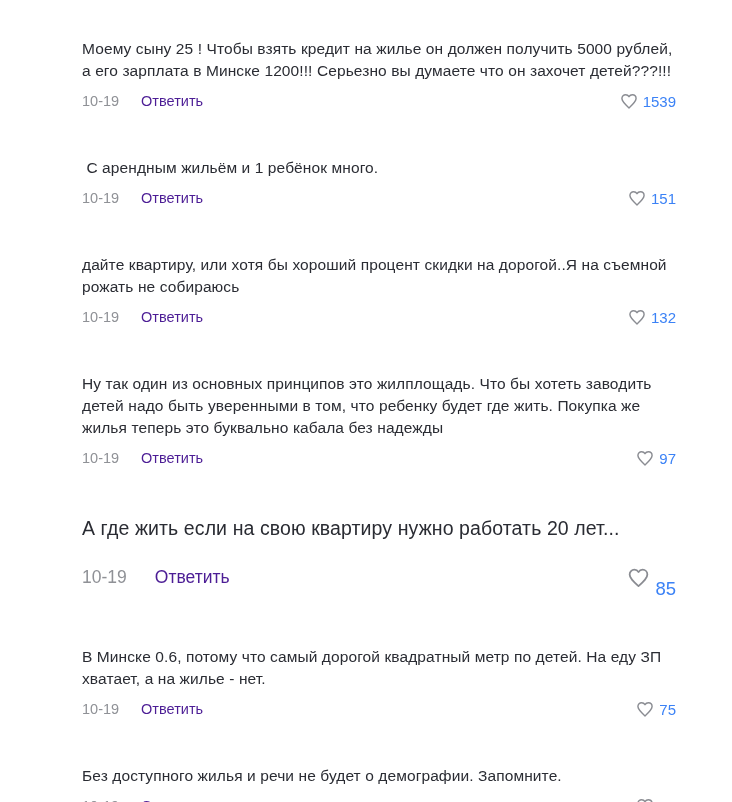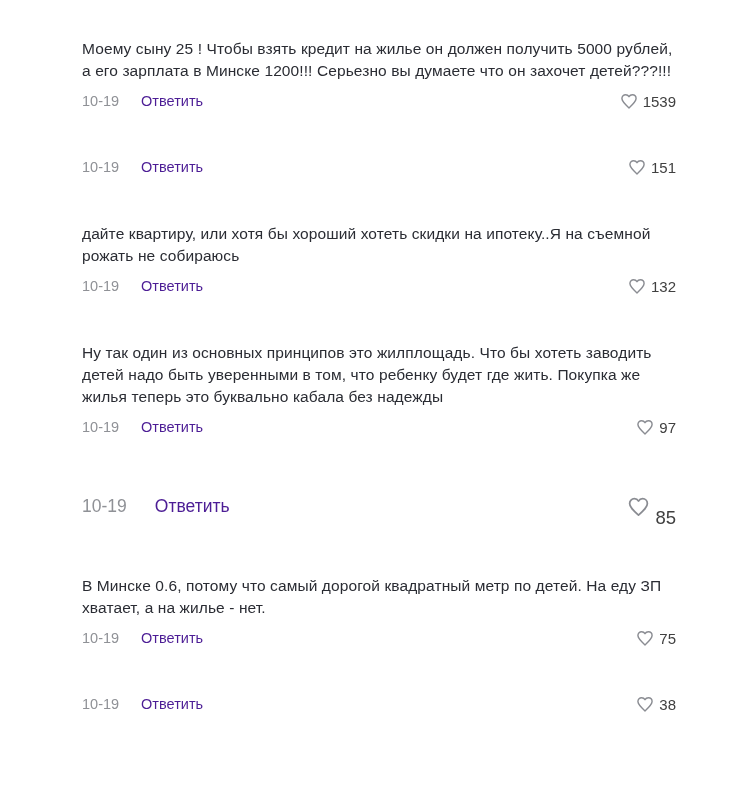--- a/index.html
+++ b/index.html
@@ -54,21 +54,21 @@
     padding: 0;
     border: none;
     background: none;
     cursor: pointer;
     color: #97989d;
   }
   .heart-icon { display: block; color: #8a8c92; }
   .heart-icon svg { display: block; width: 20px; height: 20px; }
   .like-count {
     font-size: 15px;
-    color: #404040;
+    color: #3b82f6;
     font-family: inherit;
   }
   
   .comment--large .comment-text { font-size: 19.5px; line-height: 28px; }
   .comment--large .comment-meta { font-size: 17.5px; margin-top: 12px; }
   .comment--large .reply-button { margin-left: 28px; }
   .comment--large .heart-icon svg { width: 25px; height: 25px; }
   .comment--large .like-count { font-size: 18.5px; margin-top: 24px; }
 </style>
 </head>
@@ -86,36 +86,37 @@
             <svg viewBox="0 0 24 24" fill="none" stroke="currentColor" stroke-width="1.7" stroke-linejoin="round" stroke-linecap="round">
               <path d="M12 20.3C7 15.9 3.5 12.8 3.5 9.1 3.5 6.4 5.5 4.5 8 4.5c1.6 0 3.2.9 4 2.3.8-1.4 2.4-2.3 4-2.3 2.5 0 4.5 1.9 4.5 4.6 0 3.7-3.5 6.8-8.5 11.2Z"></path>
             </svg>
           </span>
         <span class="like-count">1539</span>
       </button>
     </div>
   </article>
 
   <article class="comment">
+    <p class="comment-text"> С арендным жильём и 1 ребёнок много.</p>
     <div class="comment-meta">
       <span class="comment-date">10-19</span>
       <button class="reply-button">Ответить</button>
       <button class="like-button">
         <span class="heart-icon">
             <svg viewBox="0 0 24 24" fill="none" stroke="currentColor" stroke-width="1.7" stroke-linejoin="round" stroke-linecap="round">
               <path d="M12 20.3C7 15.9 3.5 12.8 3.5 9.1 3.5 6.4 5.5 4.5 8 4.5c1.6 0 3.2.9 4 2.3.8-1.4 2.4-2.3 4-2.3 2.5 0 4.5 1.9 4.5 4.6 0 3.7-3.5 6.8-8.5 11.2Z"></path>
             </svg>
           </span>
         <span class="like-count">151</span>
       </button>
     </div>
   </article>
 
   <article class="comment">
-    <p class="comment-text">дайте квартиру, или хотя бы хороший хотеть скидки на ипотеку..Я на съемной рожать не собираюсь</p>
+    <p class="comment-text">дайте квартиру, или хотя бы хороший процент скидки на дорогой..Я на съемной рожать не собираюсь</p>
     <div class="comment-meta">
       <span class="comment-date">10-19</span>
       <button class="reply-button">Ответить</button>
       <button class="like-button">
         <span class="heart-icon">
             <svg viewBox="0 0 24 24" fill="none" stroke="currentColor" stroke-width="1.7" stroke-linejoin="round" stroke-linecap="round">
               <path d="M12 20.3C7 15.9 3.5 12.8 3.5 9.1 3.5 6.4 5.5 4.5 8 4.5c1.6 0 3.2.9 4 2.3.8-1.4 2.4-2.3 4-2.3 2.5 0 4.5 1.9 4.5 4.6 0 3.7-3.5 6.8-8.5 11.2Z"></path>
             </svg>
           </span>
         <span class="like-count">132</span>
@@ -133,20 +134,21 @@
             <svg viewBox="0 0 24 24" fill="none" stroke="currentColor" stroke-width="1.7" stroke-linejoin="round" stroke-linecap="round">
               <path d="M12 20.3C7 15.9 3.5 12.8 3.5 9.1 3.5 6.4 5.5 4.5 8 4.5c1.6 0 3.2.9 4 2.3.8-1.4 2.4-2.3 4-2.3 2.5 0 4.5 1.9 4.5 4.6 0 3.7-3.5 6.8-8.5 11.2Z"></path>
             </svg>
           </span>
         <span class="like-count">97</span>
       </button>
     </div>
   </article>
 
   <article class="comment comment--large">
+    <p class="comment-text">А где жить если на свою квартиру нужно работать 20 лет...</p>
     <div class="comment-meta">
       <span class="comment-date">10-19</span>
       <button class="reply-button">Ответить</button>
       <button class="like-button">
         <span class="heart-icon">
             <svg viewBox="0 0 24 24" fill="none" stroke="currentColor" stroke-width="1.7" stroke-linejoin="round" stroke-linecap="round">
               <path d="M12 20.3C7 15.9 3.5 12.8 3.5 9.1 3.5 6.4 5.5 4.5 8 4.5c1.6 0 3.2.9 4 2.3.8-1.4 2.4-2.3 4-2.3 2.5 0 4.5 1.9 4.5 4.6 0 3.7-3.5 6.8-8.5 11.2Z"></path>
             </svg>
           </span>
         <span class="like-count">85</span>
@@ -164,20 +166,21 @@
             <svg viewBox="0 0 24 24" fill="none" stroke="currentColor" stroke-width="1.7" stroke-linejoin="round" stroke-linecap="round">
               <path d="M12 20.3C7 15.9 3.5 12.8 3.5 9.1 3.5 6.4 5.5 4.5 8 4.5c1.6 0 3.2.9 4 2.3.8-1.4 2.4-2.3 4-2.3 2.5 0 4.5 1.9 4.5 4.6 0 3.7-3.5 6.8-8.5 11.2Z"></path>
             </svg>
           </span>
         <span class="like-count">75</span>
       </button>
     </div>
   </article>
 
   <article class="comment">
+    <p class="comment-text">Без доступного жилья и речи не будет о демографии. Запомните.</p>
     <div class="comment-meta">
       <span class="comment-date">10-19</span>
       <button class="reply-button">Ответить</button>
       <button class="like-button">
         <span class="heart-icon">
             <svg viewBox="0 0 24 24" fill="none" stroke="currentColor" stroke-width="1.7" stroke-linejoin="round" stroke-linecap="round">
               <path d="M12 20.3C7 15.9 3.5 12.8 3.5 9.1 3.5 6.4 5.5 4.5 8 4.5c1.6 0 3.2.9 4 2.3.8-1.4 2.4-2.3 4-2.3 2.5 0 4.5 1.9 4.5 4.6 0 3.7-3.5 6.8-8.5 11.2Z"></path>
             </svg>
           </span>
         <span class="like-count">38</span>

